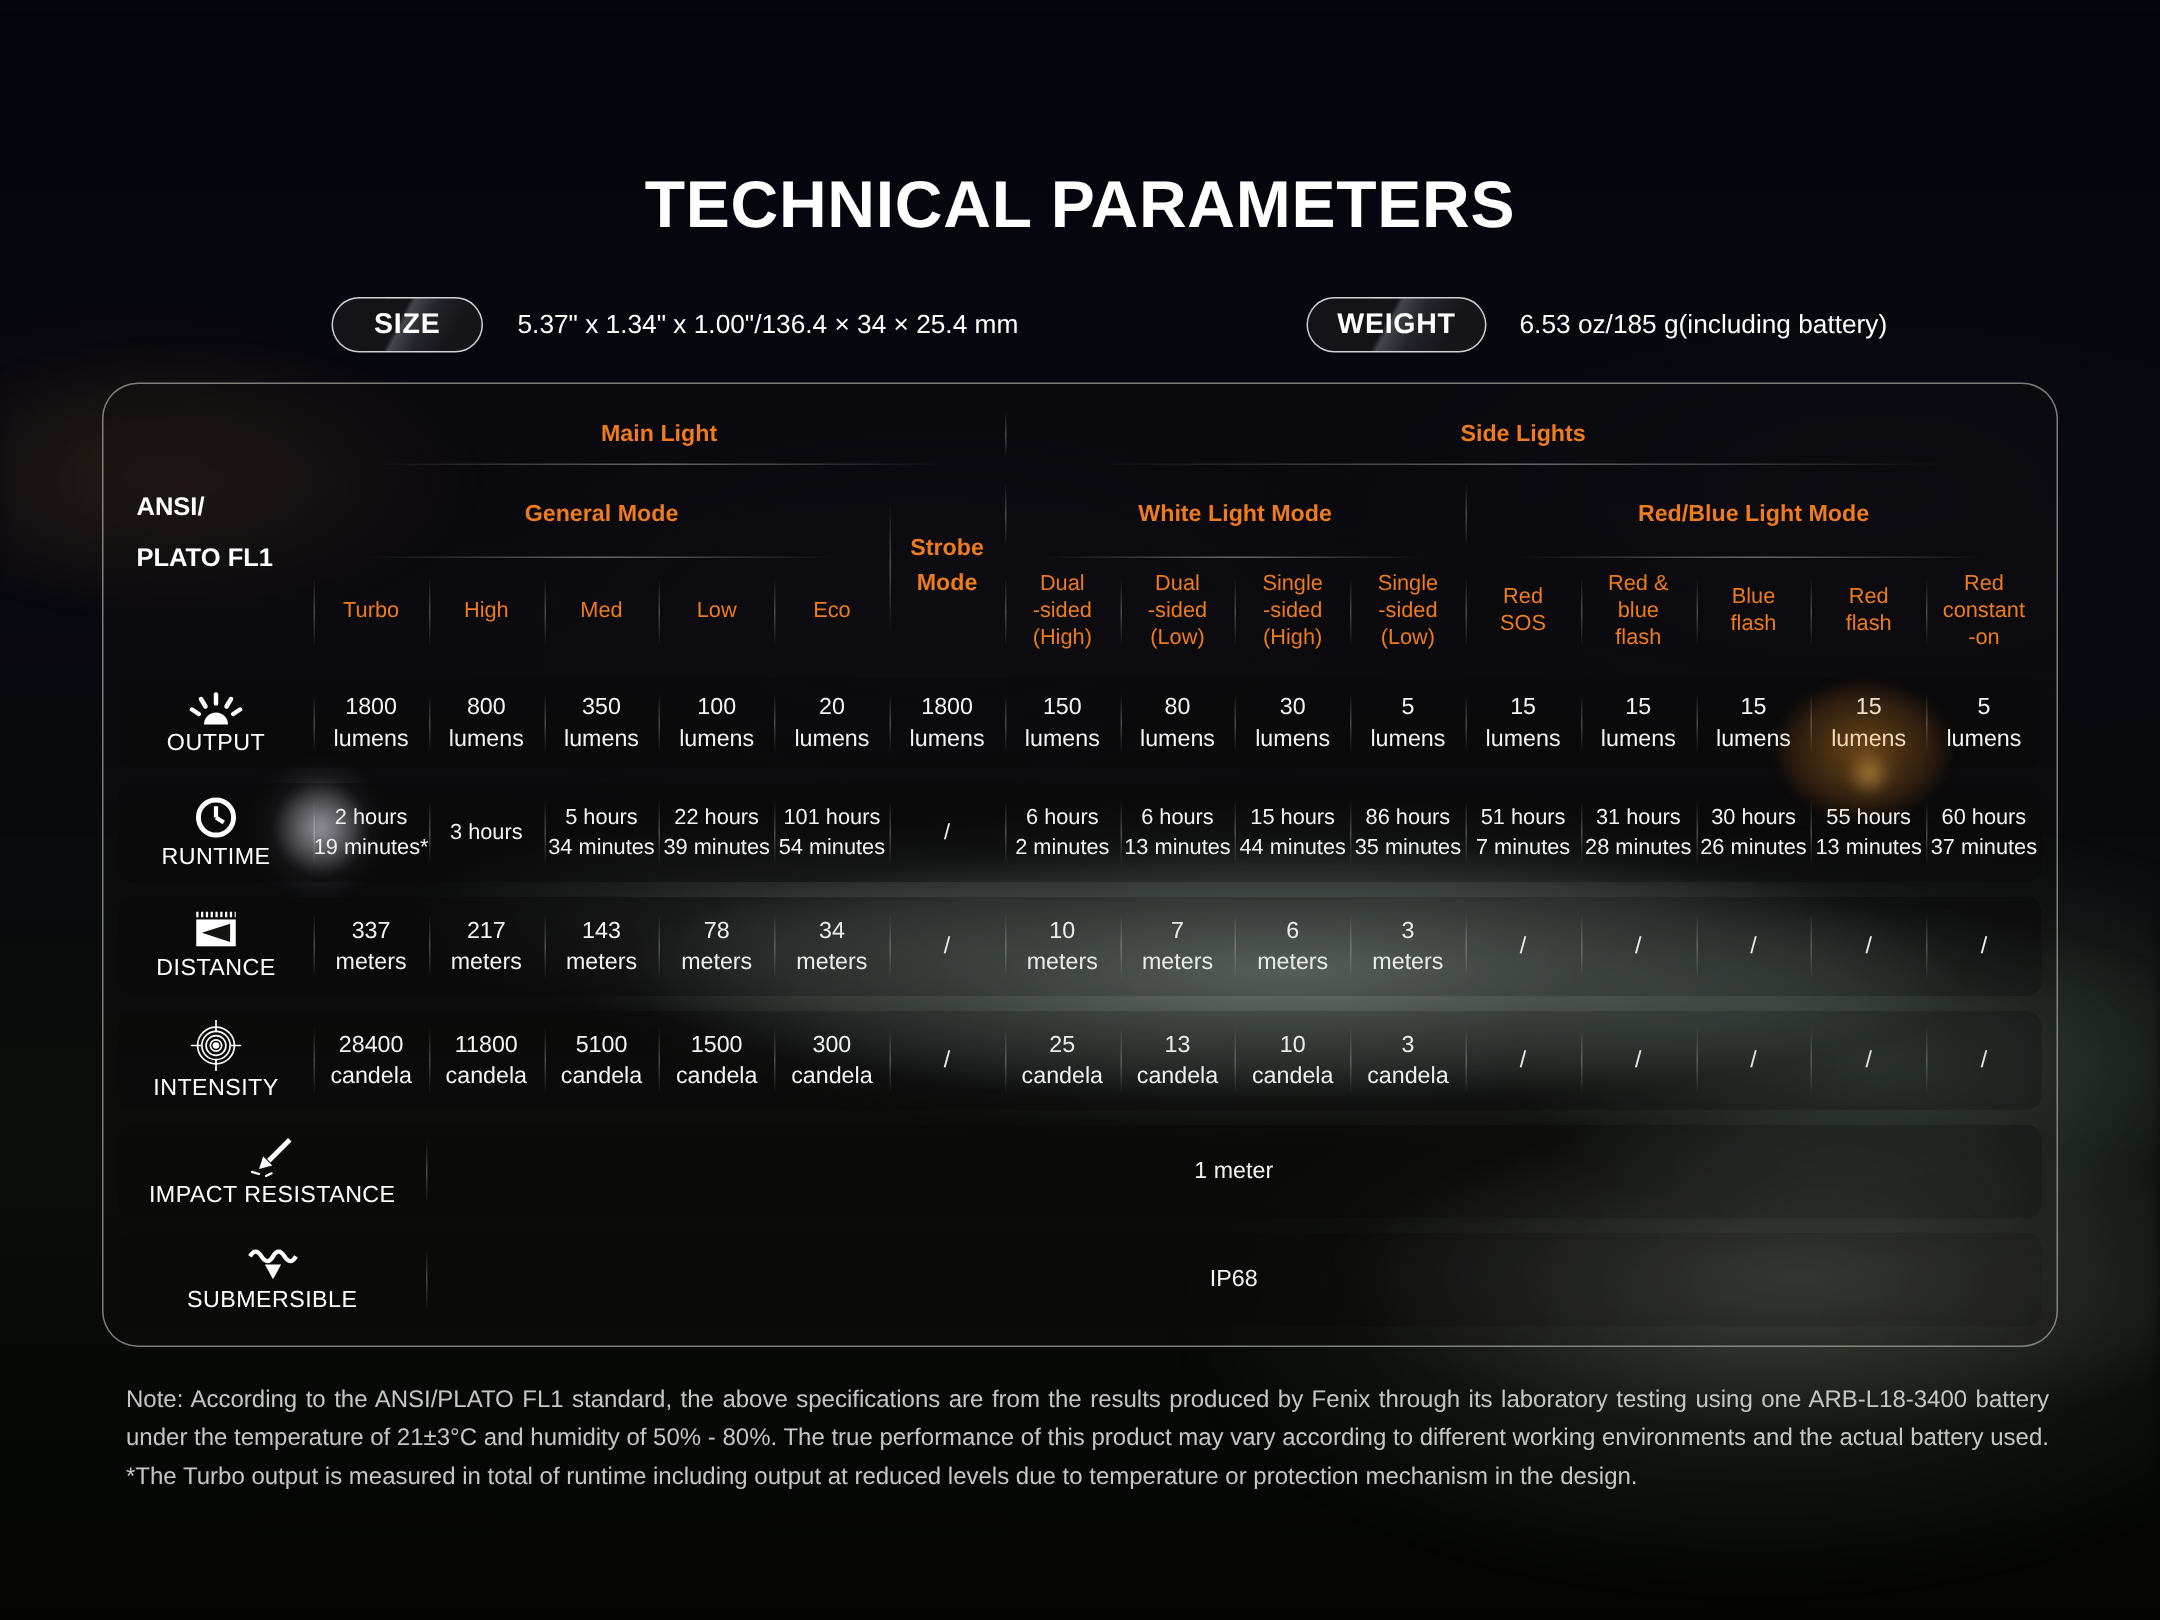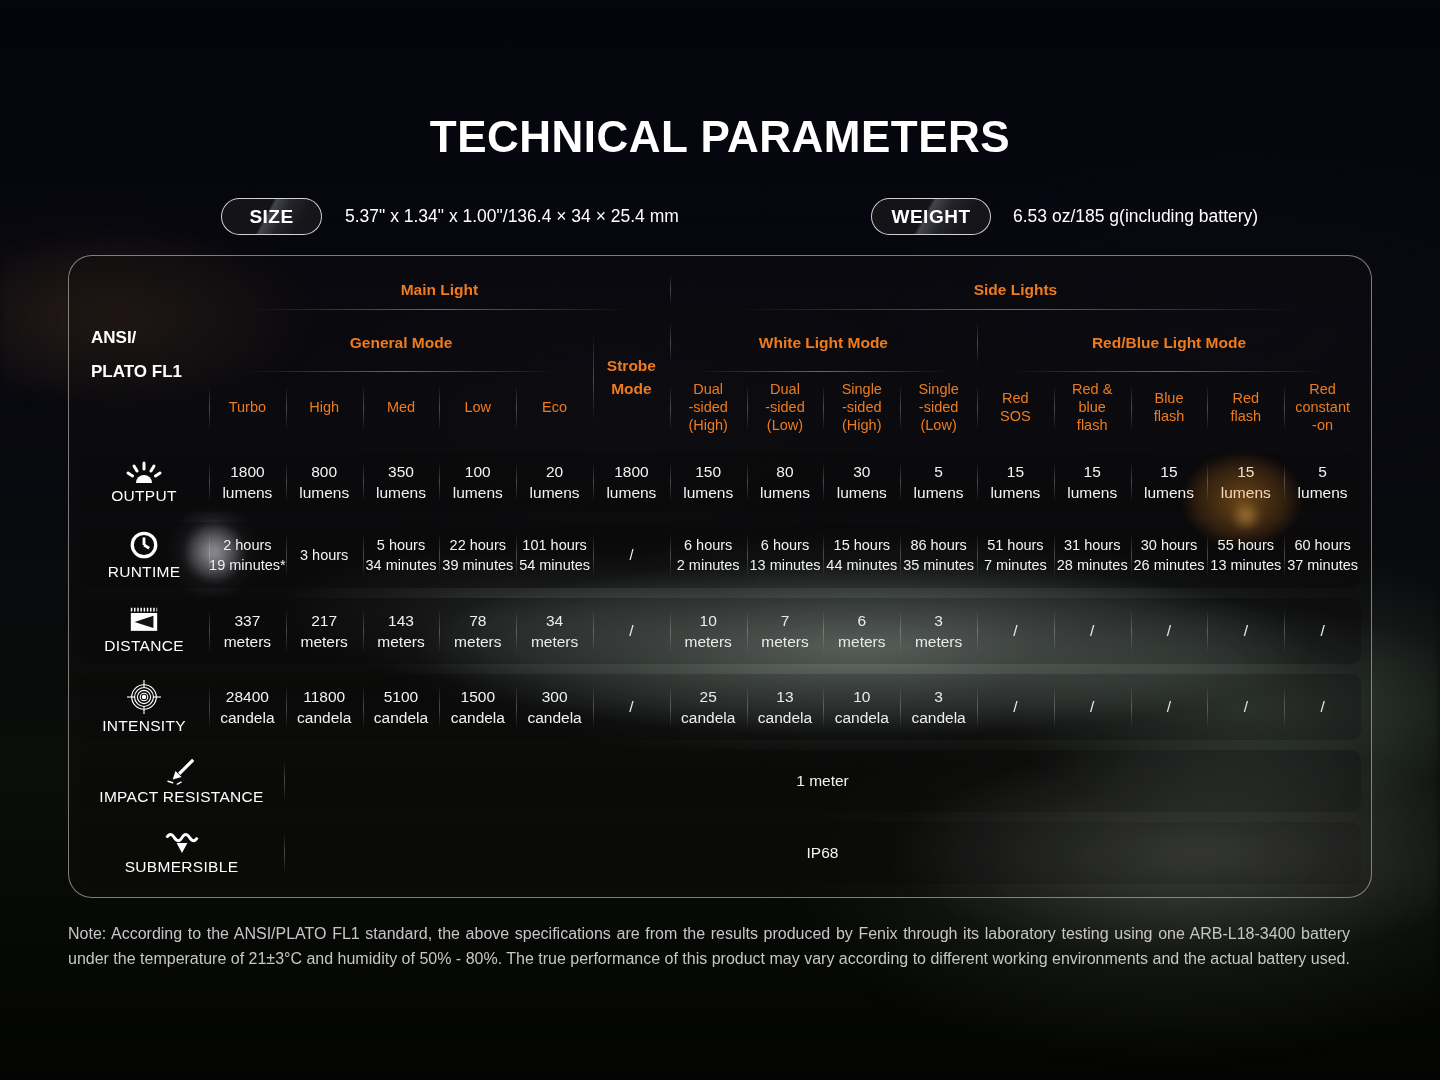--- a/index.html
+++ b/index.html
@@ -71,21 +71,21 @@
   .trow.h60{height:60px}.trow.h66{height:66px}
   .trow2{flex:none;display:grid;grid-template-columns:205px 1fr;
     background:rgba(9,9,10,.52);border-radius:10px;height:62px;}
   .rlabel{display:flex;flex-direction:column;align-items:center;justify-content:center;
     gap:3px;color:#fff;font-size:15.5px;letter-spacing:.3px;text-align:center;}
   .rlabel svg{display:block;}
   .cell{position:relative;display:flex;align-items:center;justify-content:center;
     text-align:center;color:#f3f3f3;font-size:14.5px;line-height:1.38;white-space:pre-line;}
   .bigcell{font-size:15.5px;}
   
-  .notes{left:68px;top:921px;width:1282px;color:#c6c6c6;font-size:16px;line-height:25.3px;}
+  .notes{left:84px;top:921px;width:1282px;color:#c6c6c6;font-size:16px;line-height:25.3px;}
   .notes .para{text-align:justify;}
 </style>
 </head>
 <body>
 
 <div class="abs bg-base"></div>
 <div class="abs bg-trees"></div>
 <div class="abs bg-beam"></div>
 
 <div class="abs title">TECHNICAL PARAMETERS</div>
@@ -334,13 +334,14 @@
     </div>
     <div class="cell bigcell vsep">IP68</div>
   </div>
 
 </div>
 
 <div class="abs mist-overlay"></div>
 
 <div class="abs notes">
   <div class="para">Note: According to the ANSI/PLATO FL1 standard, the above specifications are from the results produced by Fenix through its laboratory testing using one ARB-L18-3400 battery under the temperature of 21±3°C and humidity of 50% - 80%. The true performance of this product may vary according to different working environments and the actual battery used.</div>
+  <div>*The Turbo output is measured in total of runtime including output at reduced levels due to temperature or protection mechanism in the design.</div>
 </div>
 
 </body></html>

